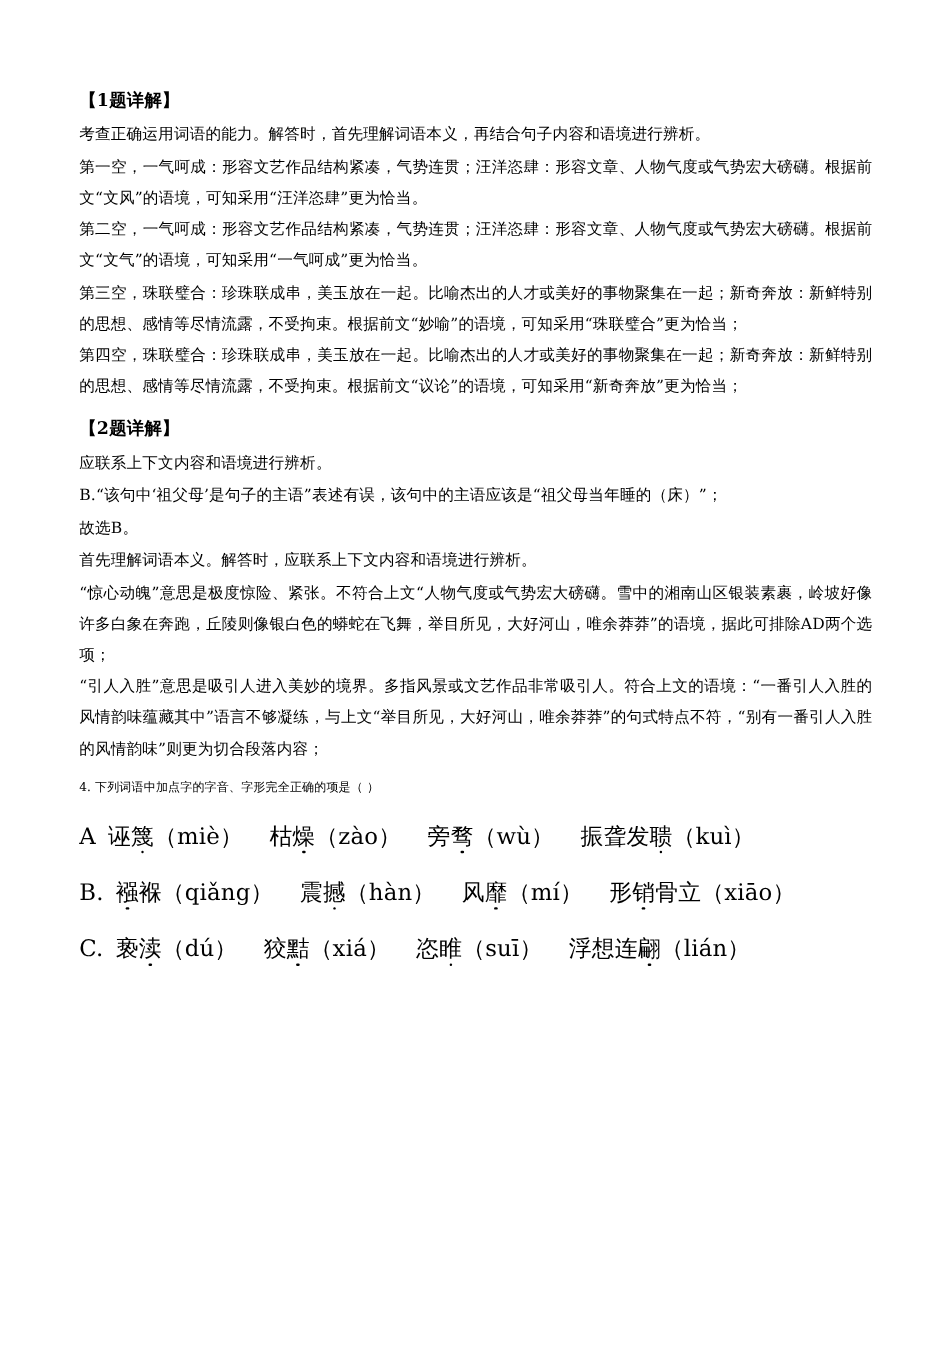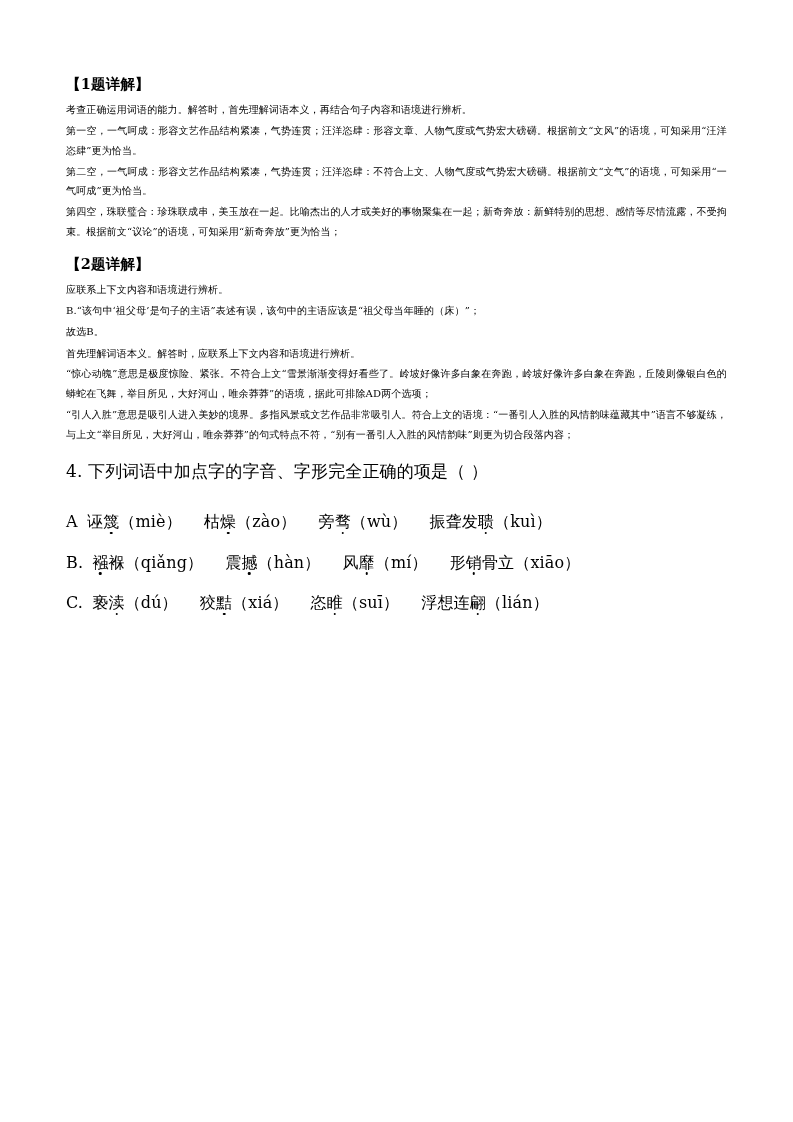--- a/index.html
+++ b/index.html
@@ -25,36 +25,36 @@
   }
   .heading {
     font-size: 14.5px;
     font-weight: bold;
     line-height: 1.95;
     letter-spacing: 0.2px;
     margin-top: 8px;
     margin-bottom: 2px;
   }
   .para {
-    font-size: 10px;
+    font-size: 13px;
     line-height: 1.98;
     letter-spacing: 0.15px;
     text-align: justify;
     margin: 0 0 1px 0;
   }
 
   
   .q-stem {
-    font-size: 17px;
+    font-size: 10px;
     line-height: 2.0;
     margin-top: 10px;
     letter-spacing: 0.15px;
   }
   .opt-row {
-    font-size: 16px;
+    font-size: 19px;
     line-height: 2.15;
     letter-spacing: 0.15px;
     margin-top: 6px;
   }
   .opt-label { margin-right: 4px; }
   .opt-item { margin-right: 22px; white-space: nowrap; }
   .dot-under {
     position: relative;
   }
   .dot-under::after {
@@ -71,34 +71,35 @@
 </style>
 </head>
 <body>
 
 <div class="page">
 
   <div class="block">
     <div class="heading">【1题详解】</div>
     <p class="para">考查正确运用词语的能力。解答时，首先理解词语本义，再结合句子内容和语境进行辨析。</p>
     <p class="para">第一空，一气呵成：形容文艺作品结构紧凑，气势连贯；汪洋恣肆：形容文章、人物气度或气势宏大磅礴。根据前文“文风”的语境，可知采用“汪洋恣肆”更为恰当。</p>
-    <p class="para">第二空，一气呵成：形容文艺作品结构紧凑，气势连贯；汪洋恣肆：不符合上文、人物气度或气势宏大磅礴。根据前文“文气”的语境，可知采用“一气呵成”更为恰当。</p>
+    <p class="para">第二空，一气呵成：形容文艺作品结构紧凑，气势连贯；汪洋恣肆：形容文章、人物气度或气势宏大磅礴。根据前文“文气”的语境，可知采用“一气呵成”更为恰当。</p>
+    <p class="para">第三空，珠联璧合：珍珠联成串，美玉放在一起。比喻杰出的人才或美好的事物聚集在一起；新奇奔放：新鲜特别的思想、感情等尽情流露，不受拘束。根据前文“妙喻”的语境，可知采用“珠联璧合”更为恰当；</p>
     <p class="para">第四空，珠联璧合：珍珠联成串，美玉放在一起。比喻杰出的人才或美好的事物聚集在一起；新奇奔放：新鲜特别的思想、感情等尽情流露，不受拘束。根据前文“议论”的语境，可知采用“新奇奔放”更为恰当；</p>
   </div>
 
   <div class="block">
     <div class="heading">【2题详解】</div>
     <p class="para">应联系上下文内容和语境进行辨析。</p>
     <p class="para">B.“该句中‘祖父母’是句子的主语”表述有误，该句中的主语应该是“祖父母当年睡的（床）”；</p>
     <p class="para">故选B。</p>
   </div>
 
   <div class="block">
     <p class="para">首先理解词语本义。解答时，应联系上下文内容和语境进行辨析。</p>
-    <p class="para">“惊心动魄”意思是极度惊险、紧张。不符合上文“雪景渐渐变得好看些了。岭坡好像许多白象在奔跑，岭坡好像许多白象在奔跑，丘陵则像银白色的蟒蛇在飞舞，举目所见，大好河山，唯余莽莽”的语境，据此可排除AD两个选项；</p>
+    <p class="para">“惊心动魄”意思是极度惊险、紧张。不符合上文“人物气度或气势宏大磅礴。雪中的湘南山区银装素裹，岭坡好像许多白象在奔跑，丘陵则像银白色的蟒蛇在飞舞，举目所见，大好河山，唯余莽莽”的语境，据此可排除AD两个选项；</p>
     <p class="para">“引人入胜”意思是吸引人进入美妙的境界。多指风景或文艺作品非常吸引人。符合上文的语境：“一番引人入胜的风情韵味蕴藏其中”语言不够凝练，与上文“举目所见，大好河山，唯余莽莽”的句式特点不符，“别有一番引人入胜的风情韵味”则更为切合段落内容；</p>
   </div>
 
   <div class="block">
     <p class="q-stem">4. 下列词语中加点字的字音、字形完全正确的项是（     ）</p>
     <div class="opt-row">
       <span class="opt-label">A</span>
       <span class="opt-content"><span class="opt-item"><span>诬</span><span class="dot-under">篾</span><span>（miè）</span></span><span class="opt-item"><span>枯</span><span class="dot-under">燥</span><span>（zào）</span></span><span class="opt-item"><span>旁</span><span class="dot-under">骛</span><span>（wù）</span></span><span class="opt-item"><span>振</span><span>聋</span><span>发</span><span class="dot-under">聩</span><span>（kuì）</span></span></span>
     </div>
     <div class="opt-row">

